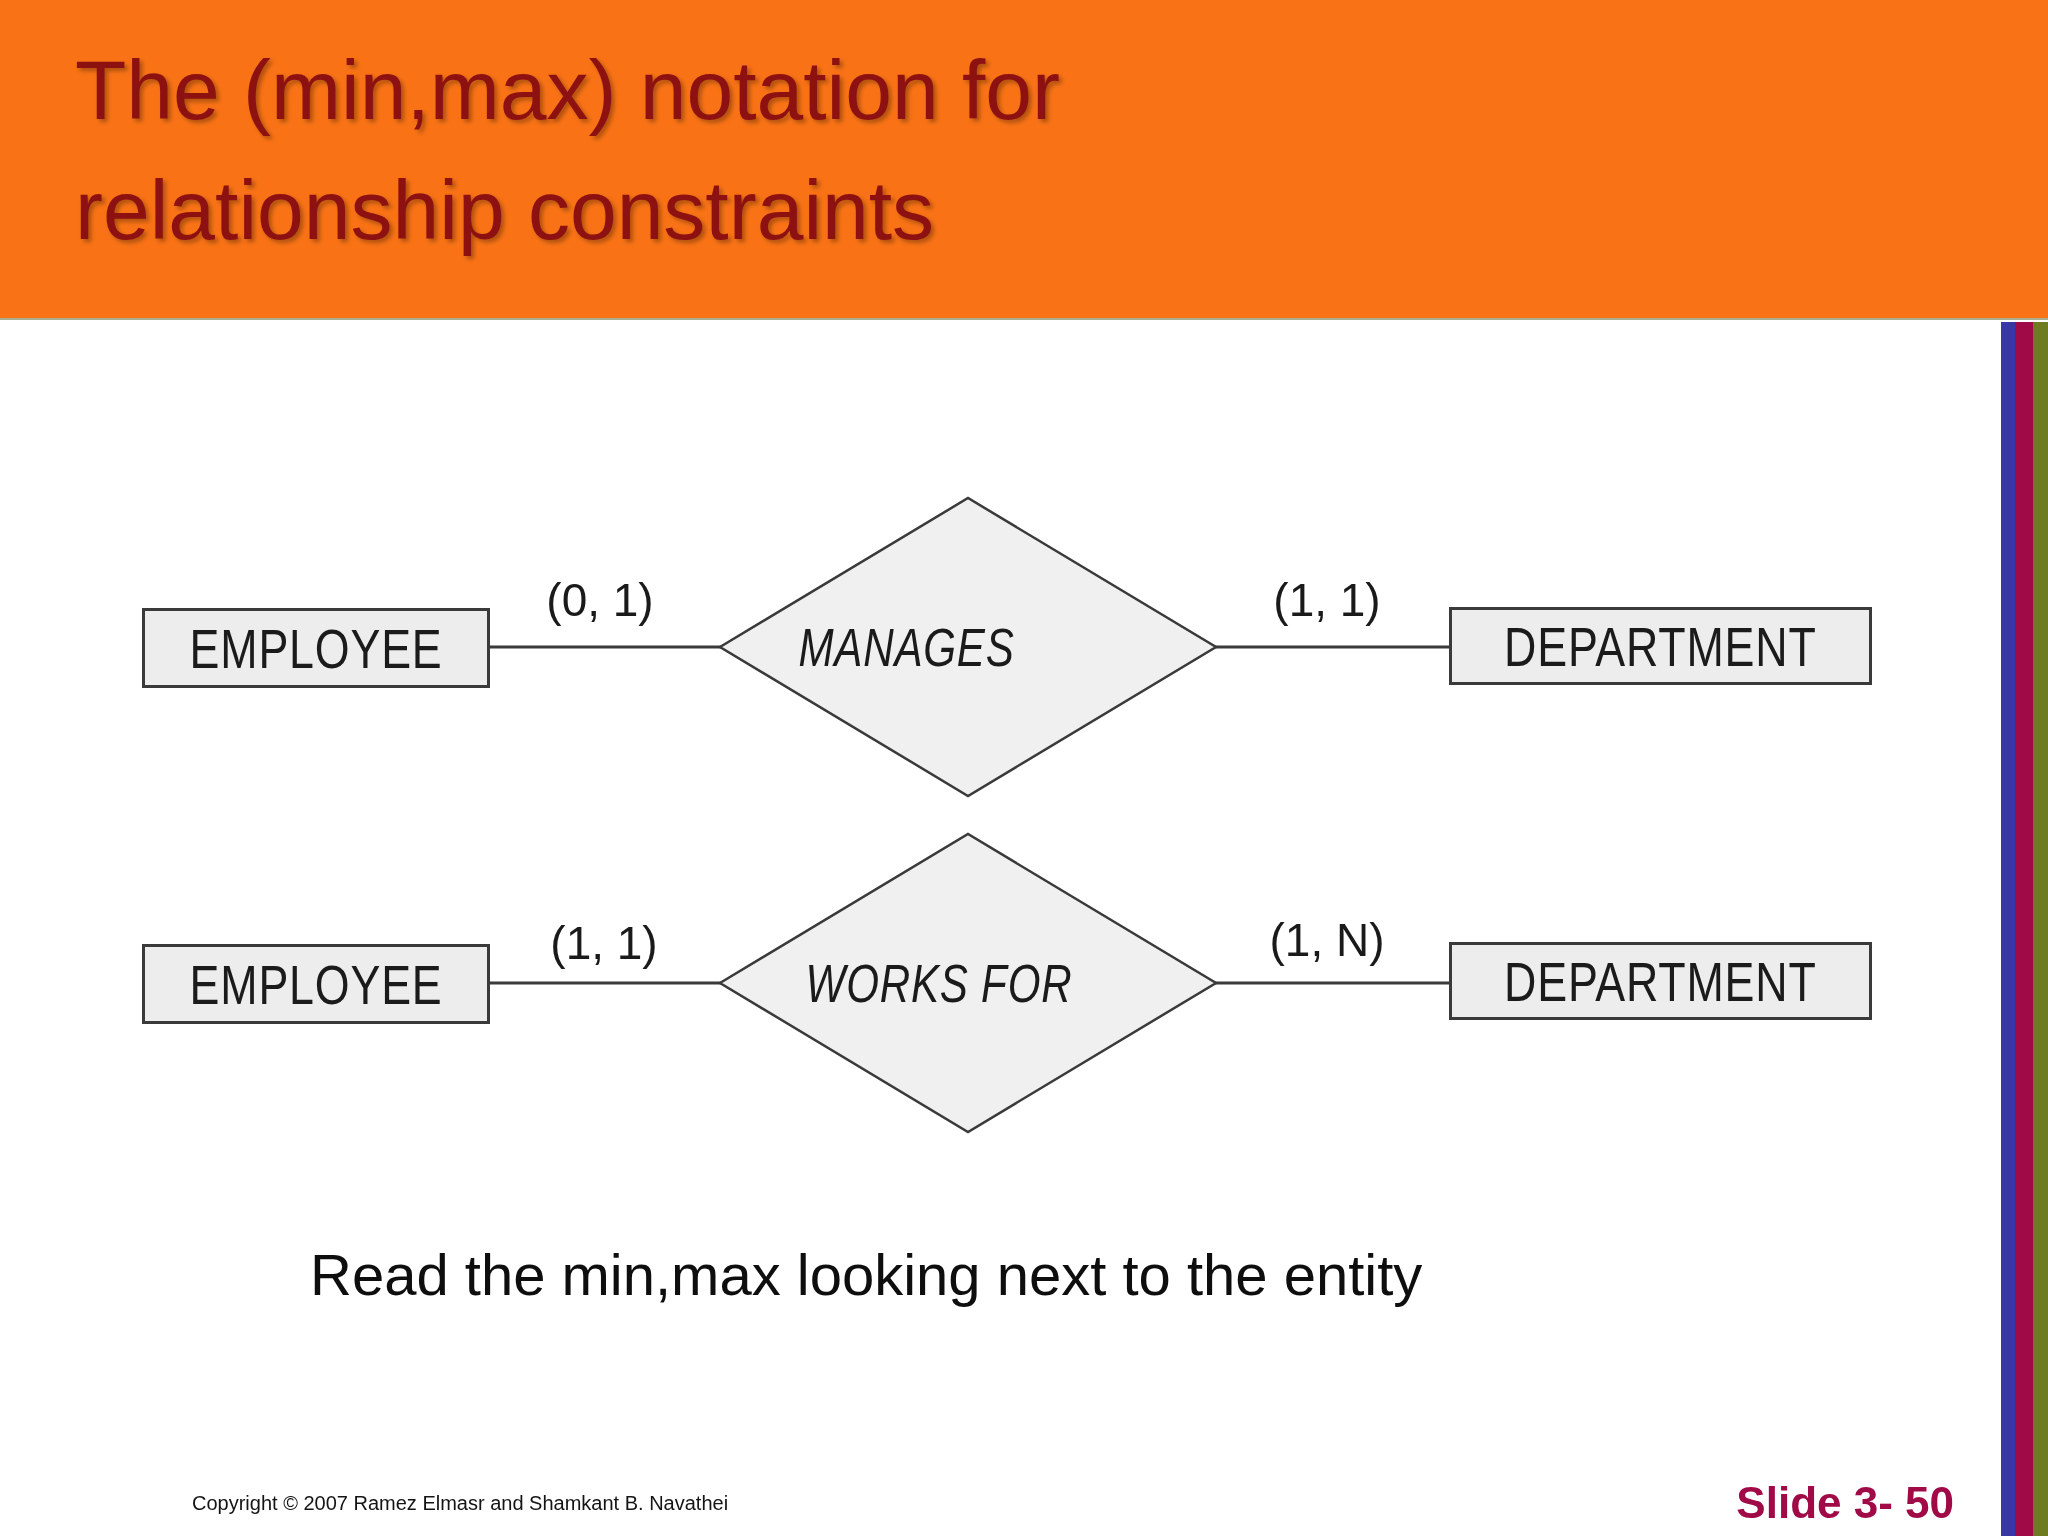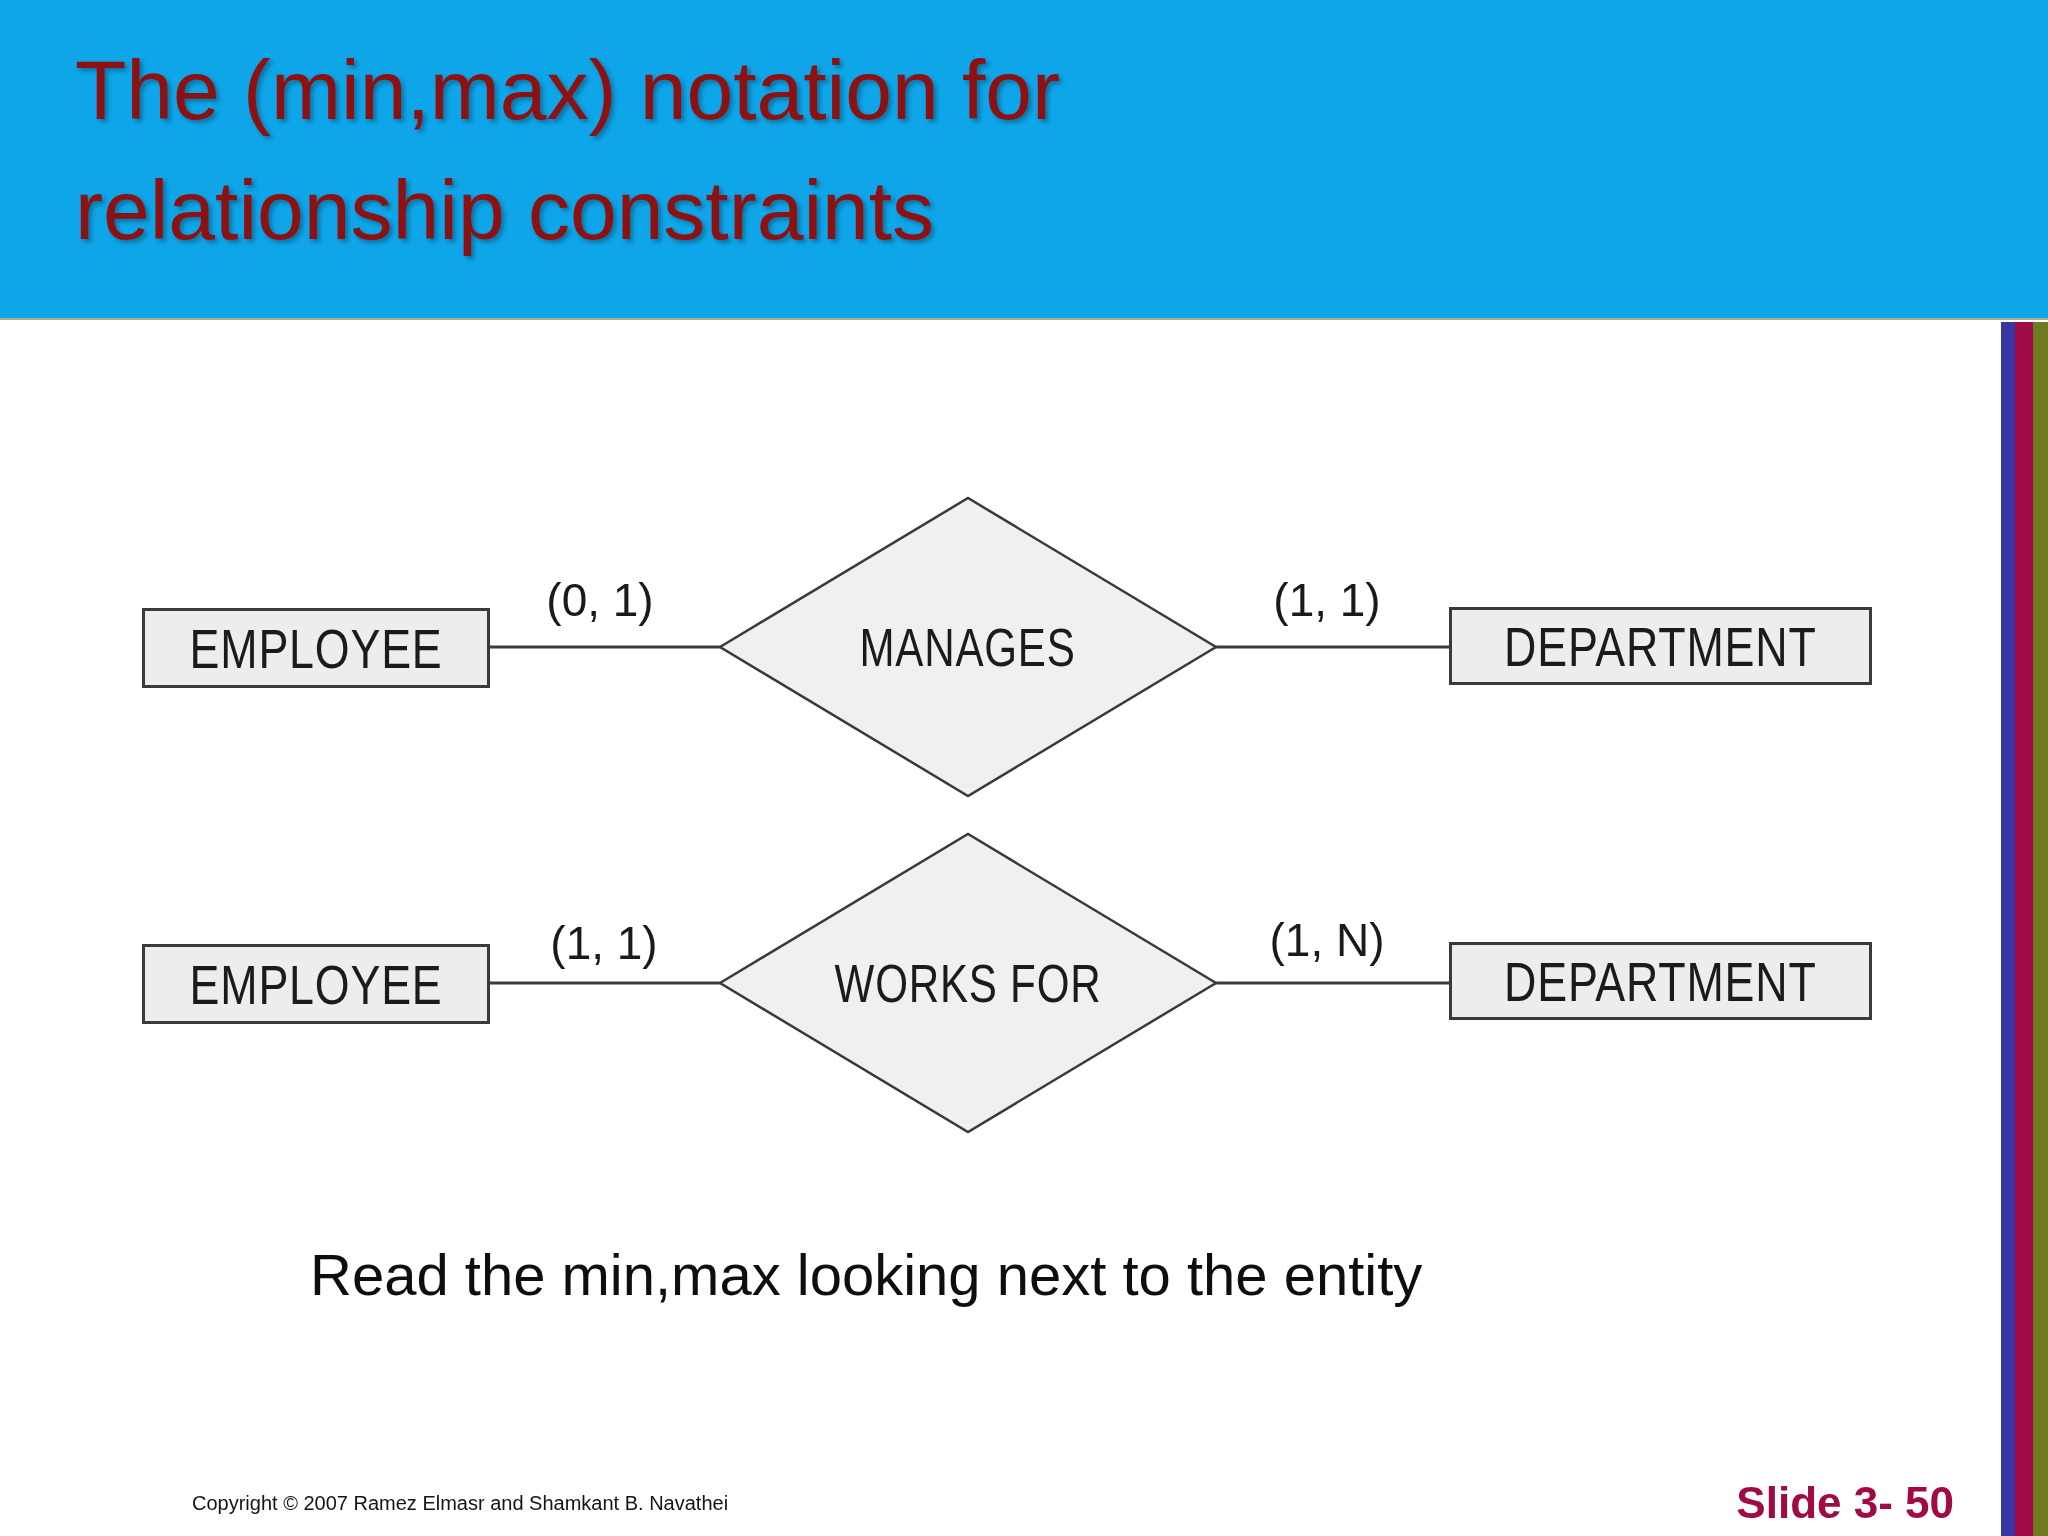--- a/index.html
+++ b/index.html
@@ -3,21 +3,21 @@
 <meta charset="utf-8">
 <style>
   html,body{margin:0;padding:0;background:#fff;}
   .slide{
     position:relative;width:2048px;height:1536px;overflow:hidden;
     background:#ffffff;font-family:"Liberation Sans",sans-serif;
   }
   
   .header{
     position:absolute;left:0;top:0;width:2048px;height:320px;
-    background:#0ea5e9;border-bottom:2px solid #aaae90;box-sizing:border-box;
+    background:#f97316;border-bottom:2px solid #aaae90;box-sizing:border-box;
   }
   .title{
     margin:0;position:absolute;left:75px;top:30px;
     font-size:84px;line-height:120px;font-weight:400;
     color:#8e1111;white-space:pre-line;letter-spacing:0px;
     text-shadow:3px 3px 4px rgba(0,0,0,0.30);
   }
   
   .stripe{position:absolute;top:322px;height:1214px;}
   .stripe-blue{left:2001px;width:14px;background:#3936a6;}
@@ -31,21 +31,21 @@
     background:#ededed;border:3px solid #3a3a3a;
     display:flex;align-items:center;justify-content:center;
   }
   .entity span{
     font-size:56px;color:#1b1b1b;letter-spacing:1px;
     transform:scaleX(0.80);white-space:nowrap;
   }
   
   .diamond-label{
     position:absolute;width:400px;height:58px;
-    display:flex;align-items:center;justify-content:center;
+    display:flex;align-items:center;font-style:italic;
   }
   .diamond-label span{
     font-size:54px;color:#1b1b1b;letter-spacing:1px;
     transform:scaleX(0.78);white-space:nowrap;
   }
   
   .card-label{
     position:absolute;width:220px;height:56px;
     display:flex;align-items:center;justify-content:center;
     font-size:46px;color:#1a1a1a;white-space:nowrap;

